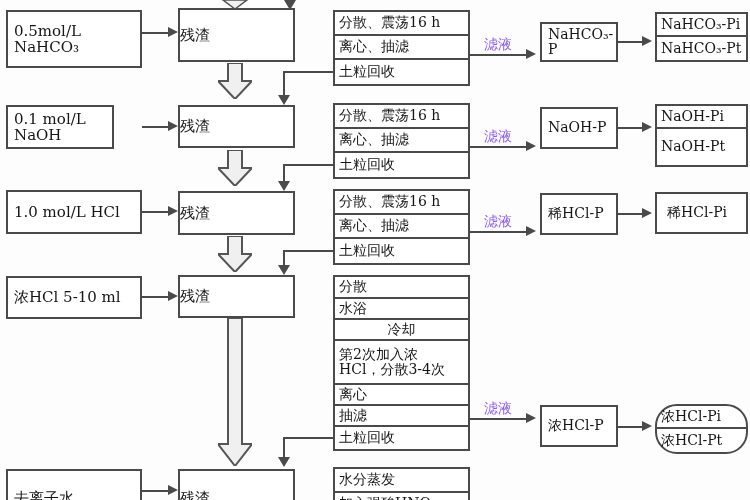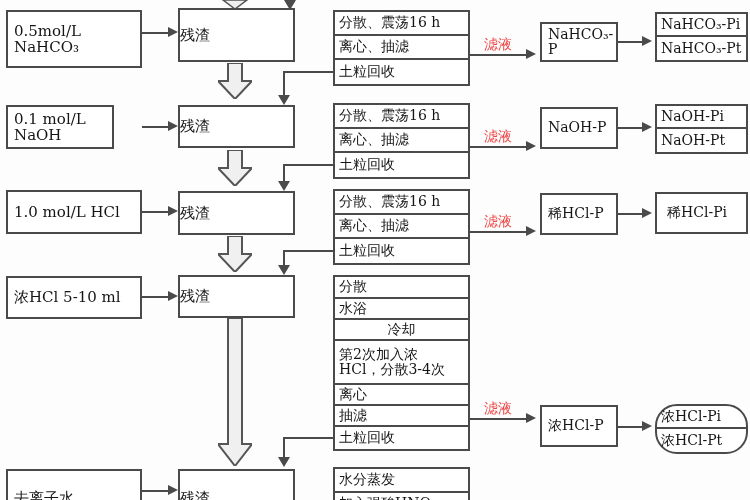--- a/index.html
+++ b/index.html
@@ -15,21 +15,21 @@
   .stk{position:absolute;box-sizing:border-box;border:2px solid #4a4a4a;background:#fff;}
   .cl{box-sizing:border-box;border-bottom:2px solid #4a4a4a;padding:0 4px;display:flex;
       align-items:center;color:#151515;line-height:1.1;}
   .cl:last-child{border-bottom:0;text-align:center;}
   .cl2{flex-direction:column;align-items:flex-start;justify-content:center;}
   .hl{position:absolute;height:2px;background:#4a4a4a;}
   .vl{position:absolute;width:2px;background:#4a4a4a;}
   .arr{position:absolute;width:0;height:0;}
   .arR{border-top:5px solid transparent;border-bottom:5px solid transparent;border-left:10px solid #4a4a4a;}
   .arD{border-left:6px solid transparent;border-right:6px solid transparent;border-top:10px solid #4a4a4a;}
-  .lb{position:absolute;color:#ef4444;}
+  .lb{position:absolute;color:#8b5cf6;}
   .blk{position:absolute;}
 </style>
 </head>
 <body>
 
 <div id="canvas">
 
   <svg class="blk" style="left:218px;top:0" width="34" height="9" viewBox="0 0 34 9">
       <polygon points="5,0 29,0 17,9" fill="#f0f0f0" stroke="#555555" stroke-width="1.5"></polygon>
     </svg>
@@ -101,21 +101,21 @@
   <div class="arr arR" style="left:526px;top:141px;"></div>
   <div class="bx pd" style="left:540px;top:107px;width:78px;height:42px;">
     <span>NaOH-P</span>
   </div>
   <div class="hl" style="left:618px;top:127px;width:24px;"></div>
   <div class="arr arR" style="left:642px;top:122px;"></div>
   <div class="stk" style="left:655px;top:104px;width:93px;">
     <div class="cl" style="height:23px;">
         <span>NaOH-Pi</span>
       </div>
-    <div class="cl" style="height:23px;border-radius:9px;">
+    <div class="cl" style="height:36px;border-radius:9px;">
         <span>NaOH-Pt</span>
       </div>
   </div>
   <svg class="blk" style="left:218px;top:150px" width="34" height="36" viewBox="0 0 34 36">
       <polygon points="10,0 24,0 24,18 34,18 17,36 0,18 10,18" fill="#f0f0f0" stroke="#555555" stroke-width="2"></polygon>
     </svg>
   <div class="hl" style="left:283px;top:164px;width:50px;"></div>
   <div class="vl" style="left:283px;top:164px;height:17px;"></div>
   <div class="arr arD" style="left:278px;top:181px;"></div>
 

